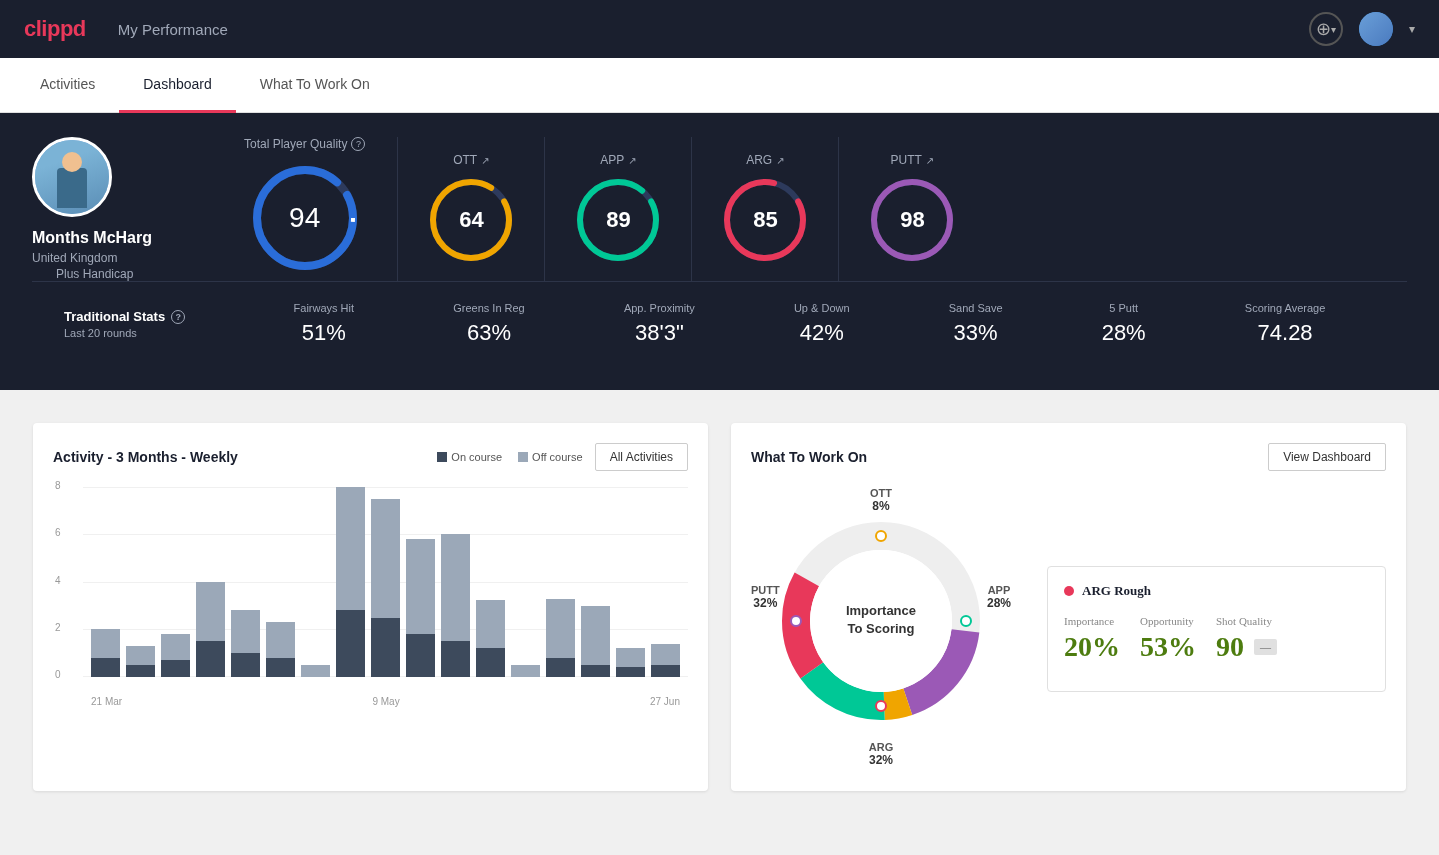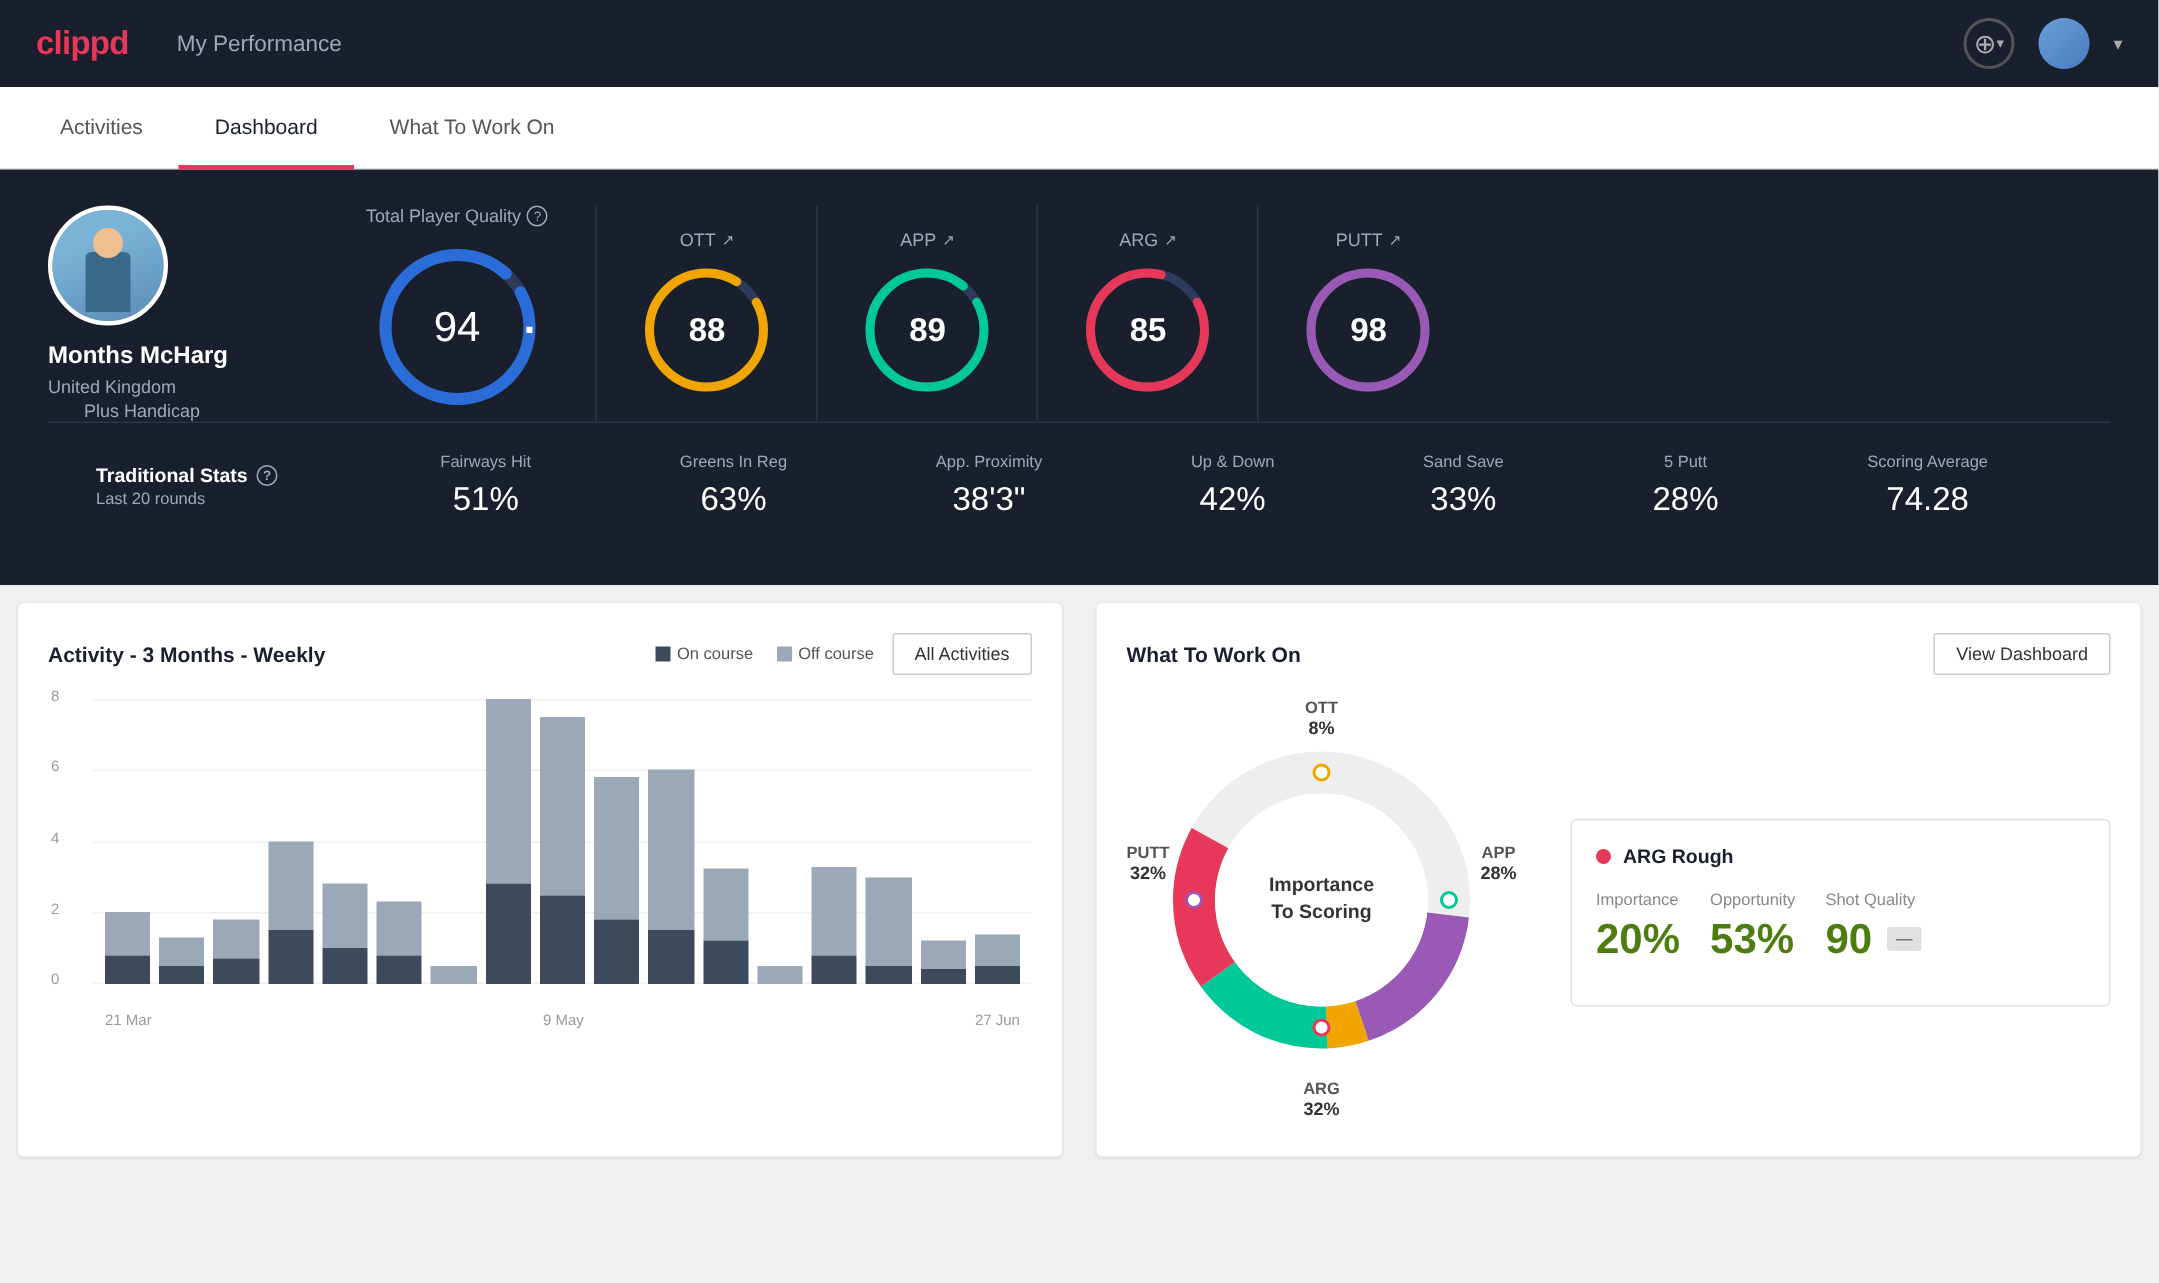--- a/index.html
+++ b/index.html
@@ -249,21 +249,21 @@
     .trad-stat-item .stat-val {
       color: #fff;
       font-size: 22px;
       font-weight: 300;
     }
 
     
     .bottom-section {
       display: flex;
       gap: 23px;
-      padding: 12px;
+      padding: 33px;
       background: #f0f0f0;
     }
 
     
     .activity-card {
       flex: 1;
       background: #fff;
       border-radius: 4px;
       padding: 20px;
       box-shadow: 0 1px 3px rgba(0,0,0,0.1);
@@ -392,20 +392,21 @@
       width: 280px;
       flex-shrink: 0;
     }
 
     
     .info-card {
       flex: 1;
       border: 1px solid #e0e0e0;
       border-radius: 4px;
       padding: 16px;
+      font-family: Liberation Serif, serif;
     }
     .info-card-header {
       display: flex;
       align-items: center;
       gap: 8px;
       margin-bottom: 16px;
       font-size: 13px;
       font-weight: 600;
       color: #1a1f2e;
     }
@@ -500,21 +501,21 @@
         <div class="sub-quality">
           <div class="sub-quality-label">
             <span>OTT</span>
             <span class="arrow-up">↗</span>
           </div>
           <div class="gauge-container" style="width:90px;height:90px;">
             <svg width="90" height="90">
               <circle cx="45" cy="45" r="38" fill="none" stroke="#2d3a5c" stroke-width="6"></circle>
               <circle cx="45" cy="45" r="38" fill="none" stroke="#f0a500" stroke-width="6" stroke-dasharray="220 19" stroke-dashoffset="20" stroke-linecap="round"></circle>
             </svg>
-            <div class="gauge-value-sm">88</div>
+            <div class="gauge-value-sm">64</div>
           </div>
         </div>
 
         <div class="sub-quality">
           <div class="sub-quality-label">
             <span>APP</span>
             <span class="arrow-up">↗</span>
           </div>
           <div class="gauge-container" style="width:90px;height:90px;">
             <svg width="90" height="90">

